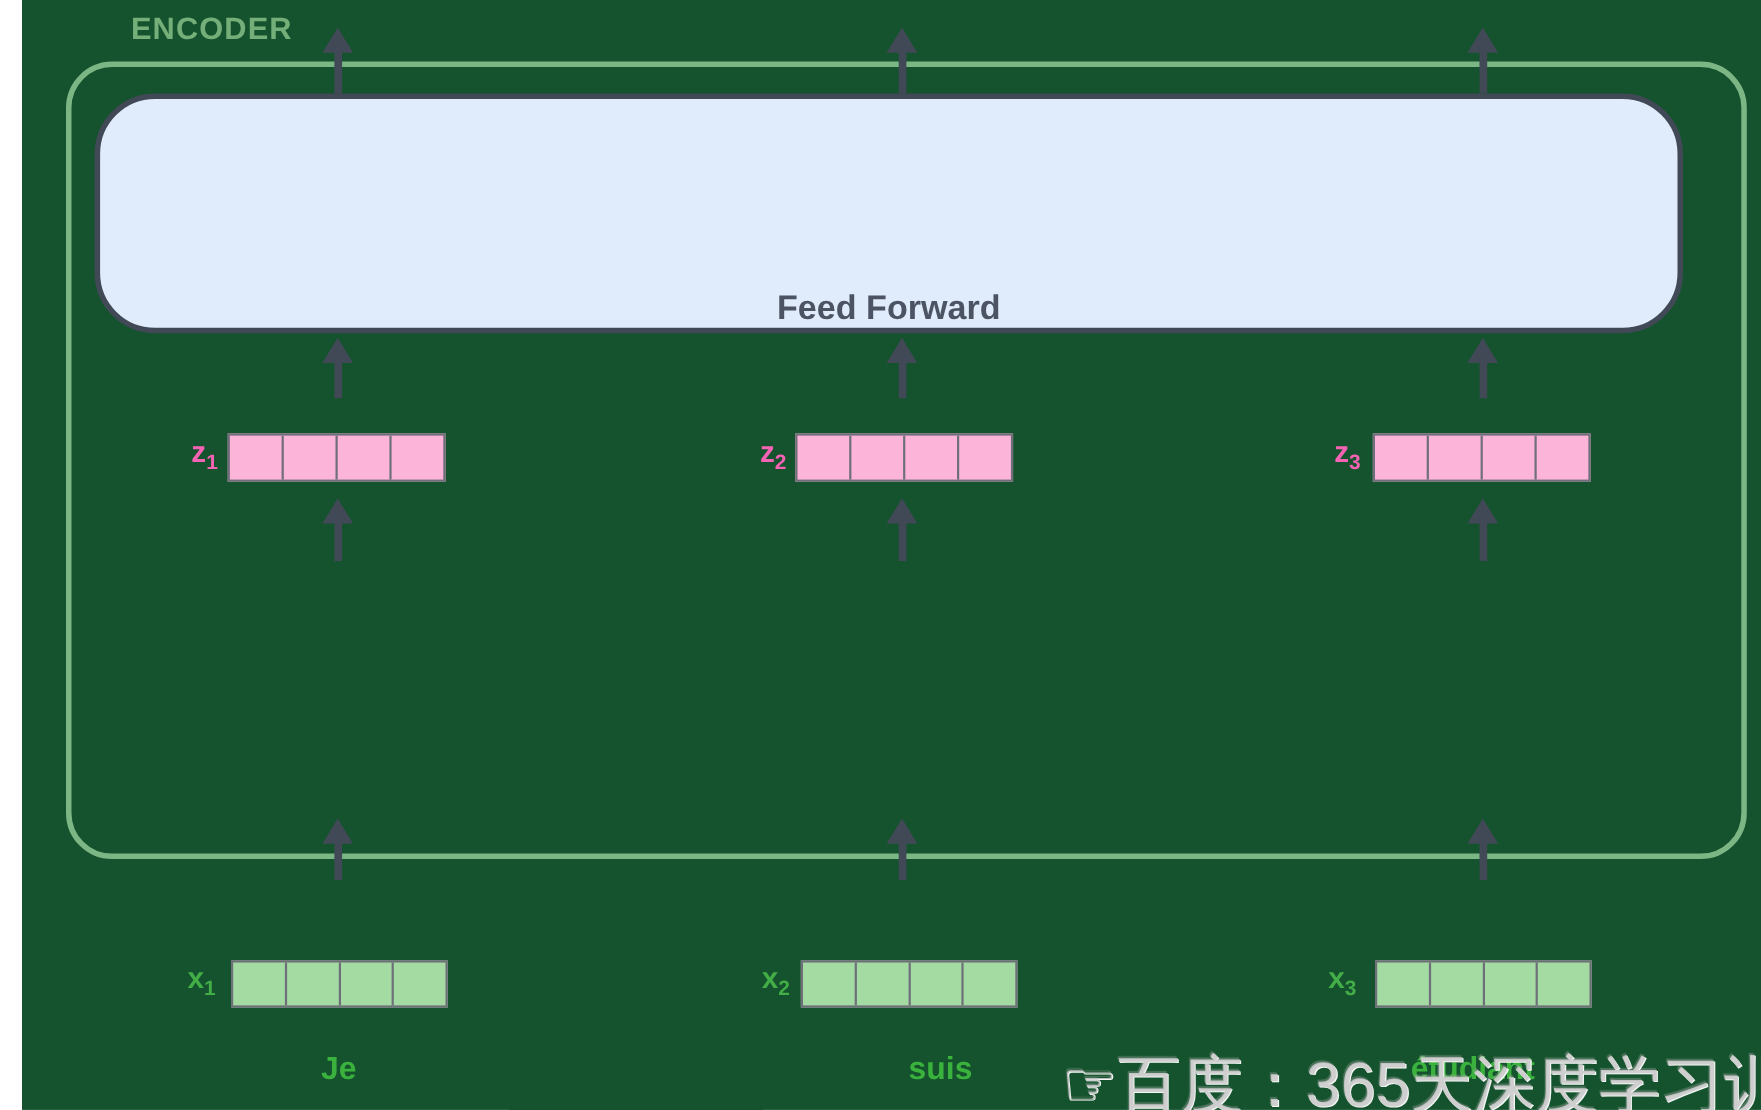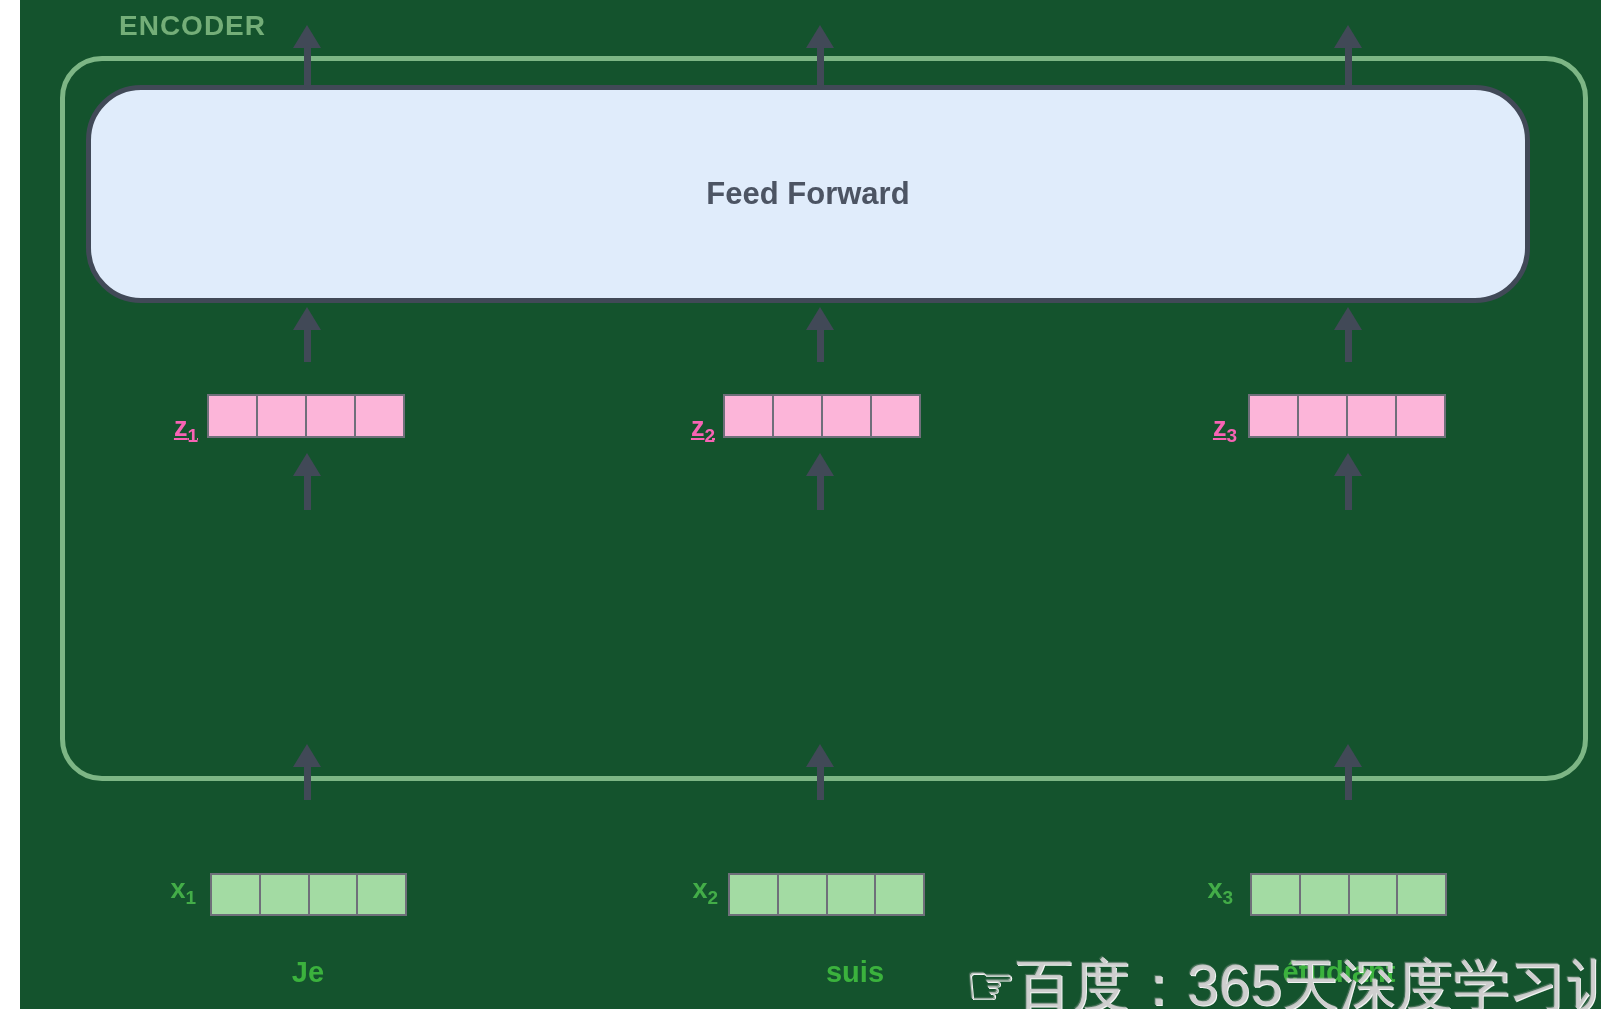--- a/index.html
+++ b/index.html
@@ -15,21 +15,21 @@
   .outer-box{
     position:absolute;left:40px;top:56px;width:1518px;height:715px;
     border:5px solid #7db685;border-radius:42px;background:transparent;
   }
   .block{
     position:absolute;left:66px;width:1434px;
     border:5px solid #414957;border-radius:55px;
     display:flex;align-items:center;justify-content:center;
     font-size:31px;font-weight:600;color:#4c5463;
   }
-  .ff-block{top:85px;height:208px;background:#e0ecfb;}
+  .ff-block{top:85px;height:208px;background:#e0ecfb;align-items:flex-end;}
   .sa-block{top:512px;height:220px;background:#fcecda;}
   
   .arrow{position:absolute;width:28px;}
   .arrow .head{
     position:absolute;left:0;top:0;width:0;height:0;
     border-left:14px solid transparent;border-right:14px solid transparent;
     border-bottom:23px solid #414957;
   }
   .arrow .shaft{
     position:absolute;left:10.5px;top:18px;bottom:0;width:7px;background:#414957;
@@ -39,21 +39,21 @@
     position:absolute;display:flex;border:2px solid #6f6f7a;box-sizing:border-box;
   }
   .vector .cell{flex:1;border-left:2px solid #6f6f7a;}
   .vector .cell:first-child{border-left:none;}
   .vector.z-vec{background:#fcb5d9;top:394px;height:44px;width:198px;}
   .vector.x-vec{background:#a3dba3;top:873px;height:43px;width:197px;}
   .vec-label{
     position:absolute;width:50px;text-align:right;font-size:27px;font-weight:bold;
   }
   .vec-label sub{font-size:19px;}
-  .z-label{color:#f763b4;top:412px;text-decoration:underline;}
+  .z-label{color:#f763b4;top:396px;}
   .x-label{color:#43ad48;top:874px;}
   
   .token{
     position:absolute;top:956px;transform:translateX(-50%);
     font-size:29px;font-weight:bold;color:#3bb23d;white-space:nowrap;
   }
   
   .wm-baidu{
     position:absolute;left:945px;top:948px;font-size:57px;font-weight:500;
     color:rgba(203,203,203,0.92);white-space:nowrap;z-index:20;

